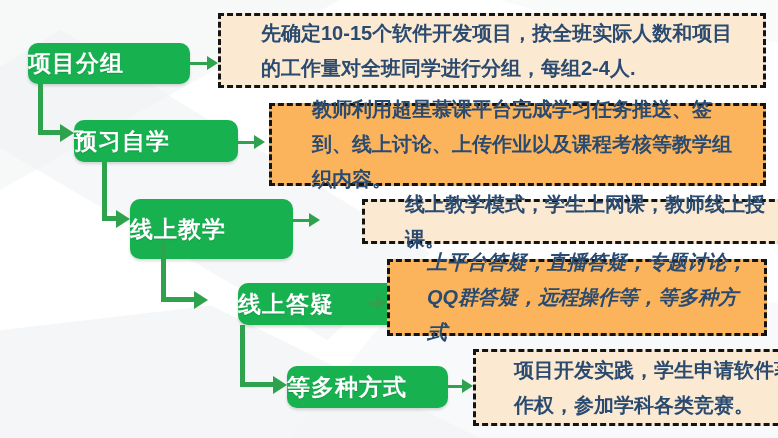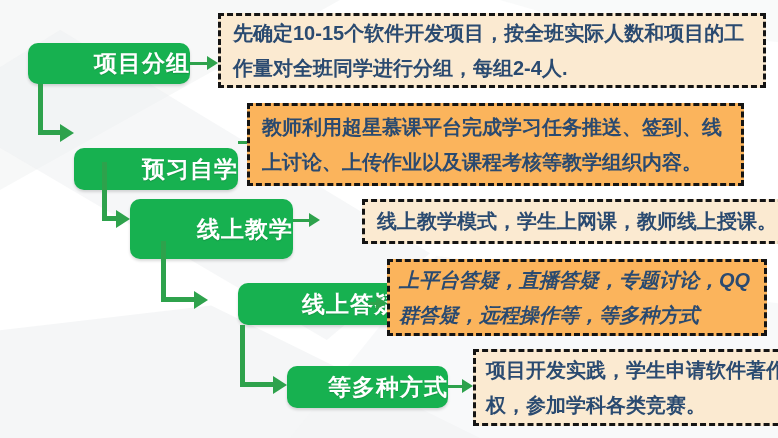--- a/index.html
+++ b/index.html
@@ -32,36 +32,36 @@
   .facet.f4{left:290px;top:240px;width:488px;height:198px;background:#f3f4f5;opacity:.55;
     clip-path:polygon(30% 8%,100% 32%,100% 100%,0 100%);}
   .facet.f5{left:500px;top:0;width:278px;height:60px;background:#f4f5f6;opacity:.5;
     clip-path:polygon(0 0,100% 0,100% 70%,30% 40%);}
 
   
   .node{
     position:absolute;
     background:var(--node-green);
     border-radius:10px;
-    display:flex;align-items:center;justify-content:flex-end;
+    display:flex;align-items:center;justify-content:flex-start;
     box-shadow:0 2px 3px rgba(0,0,0,.15);
   }
   .node span{
     color:#ffffff;font-weight:bold;font-size:23px;letter-spacing:1px;
     text-shadow:0 1px 1px rgba(0,0,0,.15);
     white-space:nowrap;
   }
 
   
   .desc{
     position:absolute;
     border:3px dashed var(--dash-border);
     display:flex;align-items:center;
     color:var(--text-navy);
-    font-weight:bold;font-size:20px;line-height:35px;
+    font-weight:bold;font-size:20px;line-height:35px;padding-left:28px;
   }
   .desc .txt{padding:0 12px;}
   .desc.cream{background:var(--desc-cream);}
   .desc.orange{background:var(--desc-orange);}
 
   
   .harrow{position:absolute;height:3px;background:var(--arrow-green);}
   .hhead{
     position:absolute;width:0;height:0;
     border-left:11px solid var(--arrow-green);
@@ -96,26 +96,26 @@
   <div class="harrow" style="left:190px;top:62px;width:18px;"></div>
   <div class="hhead" style="left:207px;top:56px;"></div>
   <div class="desc cream" style="left:218px;top:13px;width:548px;height:75px;">
     <div class="txt">先确定10-15个软件开发项目，按全班实际人数和项目的工作量对全班同学进行分组，每组2-4人.</div>
   </div>
 
   <div class="vline" style="left:38px;top:84px;height:51px;"></div>
   <div class="hline" style="left:38px;top:130px;width:22px;"></div>
   <div class="lhead" style="left:60px;top:124px;"></div>
 
-  <div class="node" style="left:74px;top:120px;width:164px;height:42px;margin-top:28px;">
+  <div class="node" style="left:74px;top:120px;width:164px;height:42px;">
     <span>预习自学</span>
   </div>
   <div class="harrow" style="left:238px;top:141px;width:16px;"></div>
   <div class="hhead" style="left:254px;top:135px;"></div>
-  <div class="desc orange" style="left:247px;top:103px;width:497px;height:83px;">
+  <div class="desc orange" style="left:269px;top:103px;width:497px;height:83px;">
     <div class="txt">教师利用超星慕课平台完成学习任务推送、签到、线上讨论、上传作业以及课程考核等教学组织内容。</div>
   </div>
 
   <div class="vline" style="left:102px;top:162px;height:59px;"></div>
   <div class="hline" style="left:102px;top:216px;width:14px;"></div>
   <div class="lhead" style="left:116px;top:210px;"></div>
 
   <div class="node" style="left:130px;top:199px;width:163px;height:60px;">
     <span>线上教学</span>
   </div>

